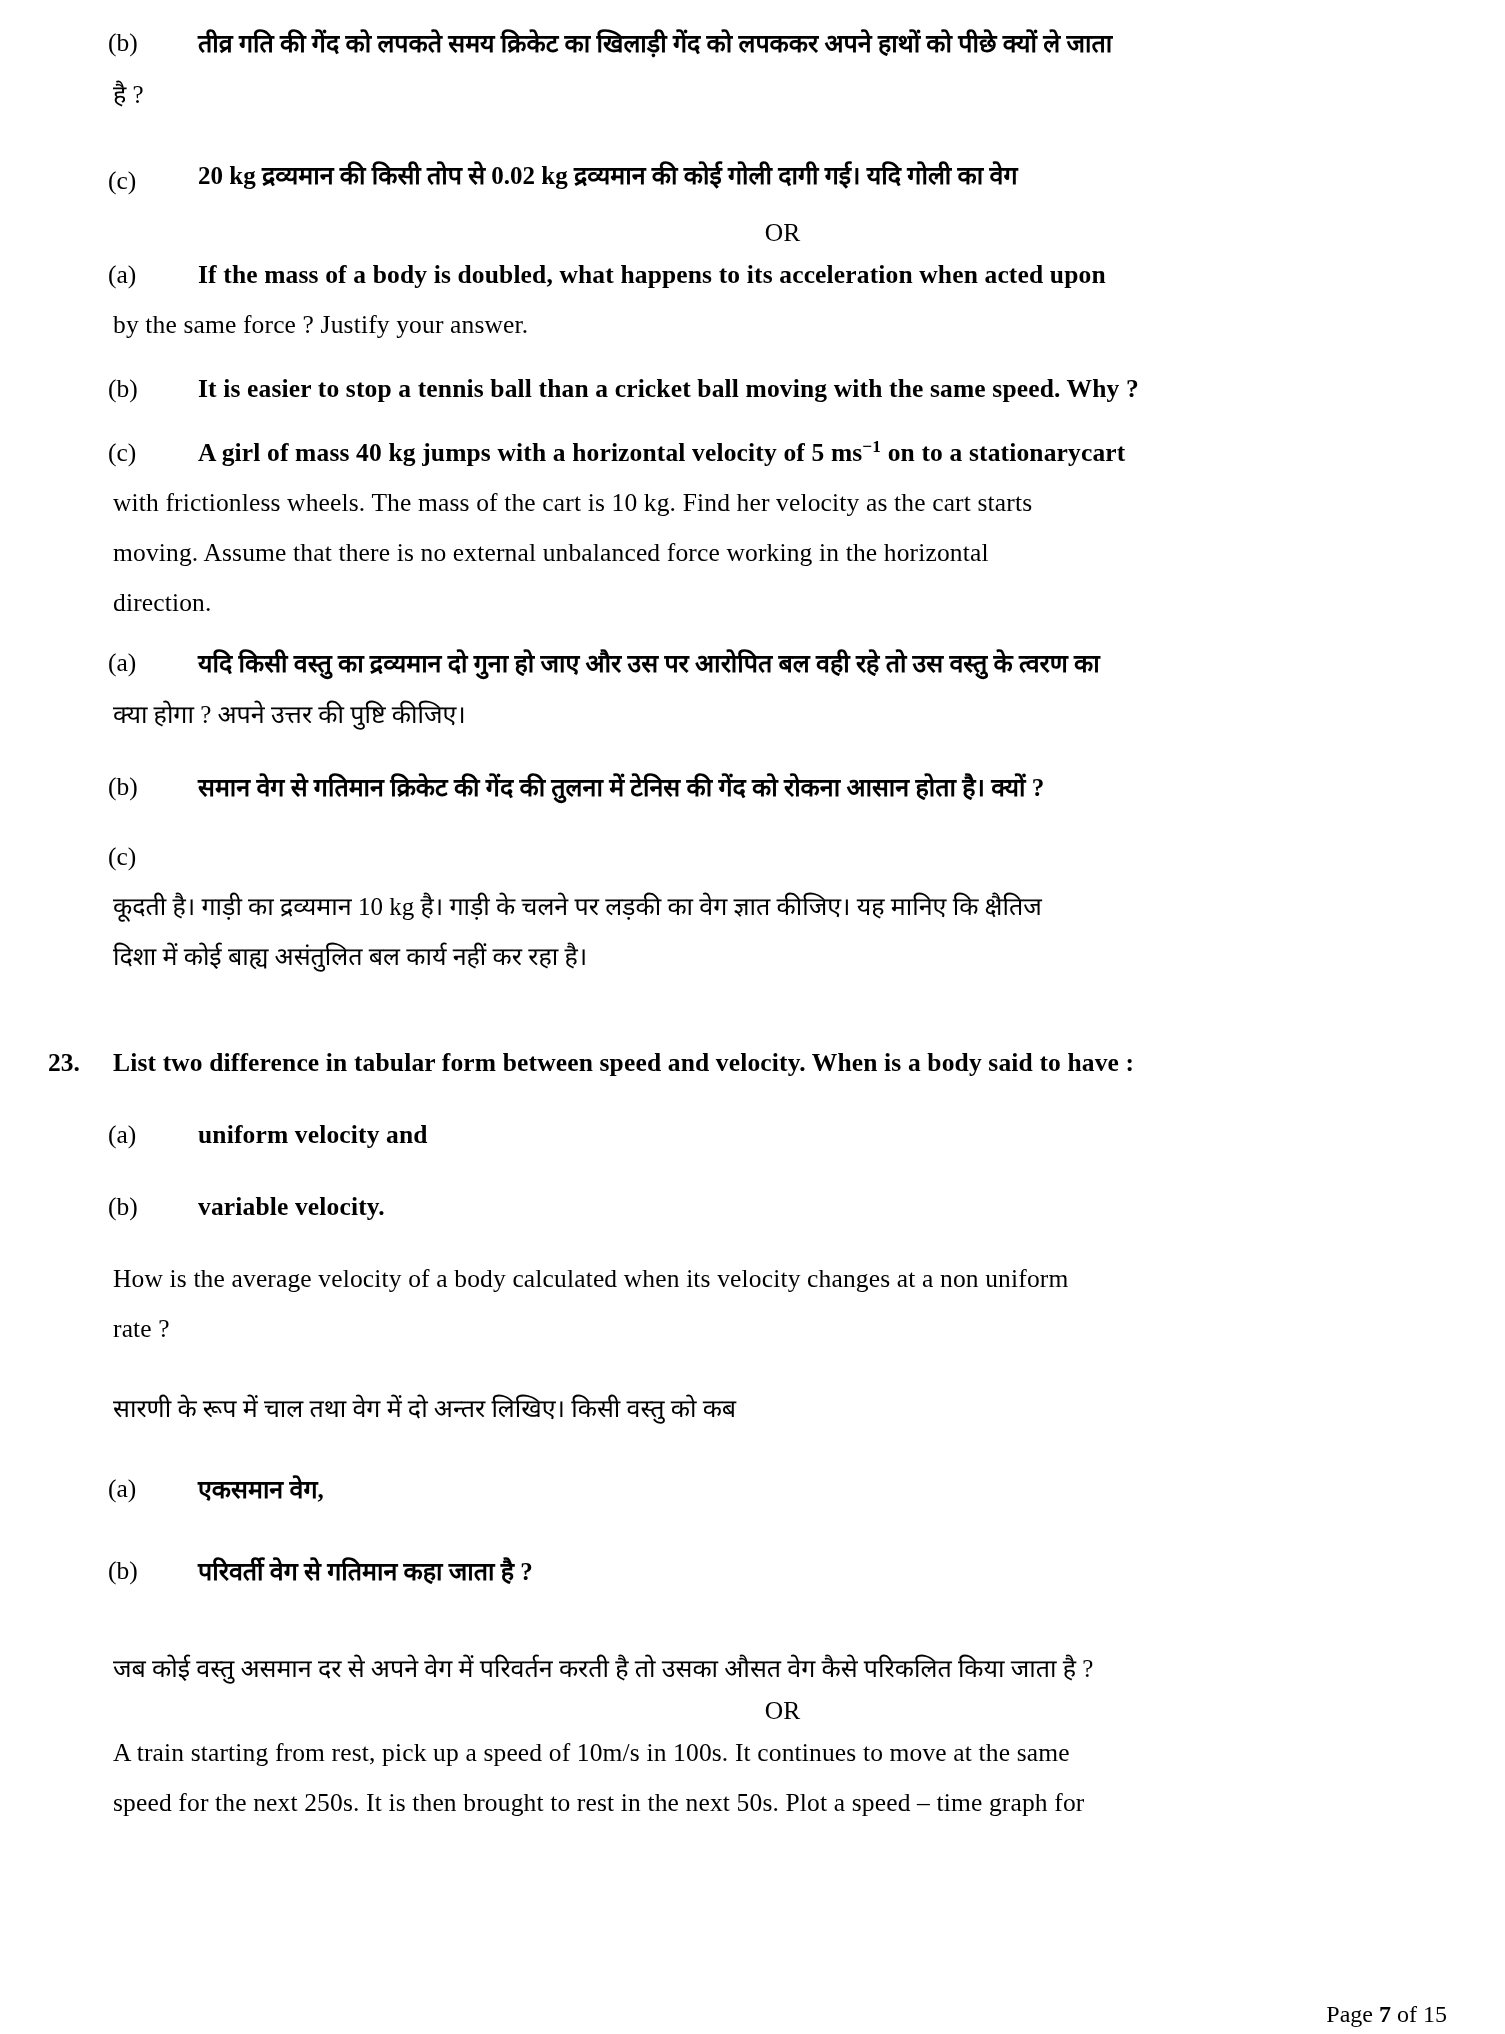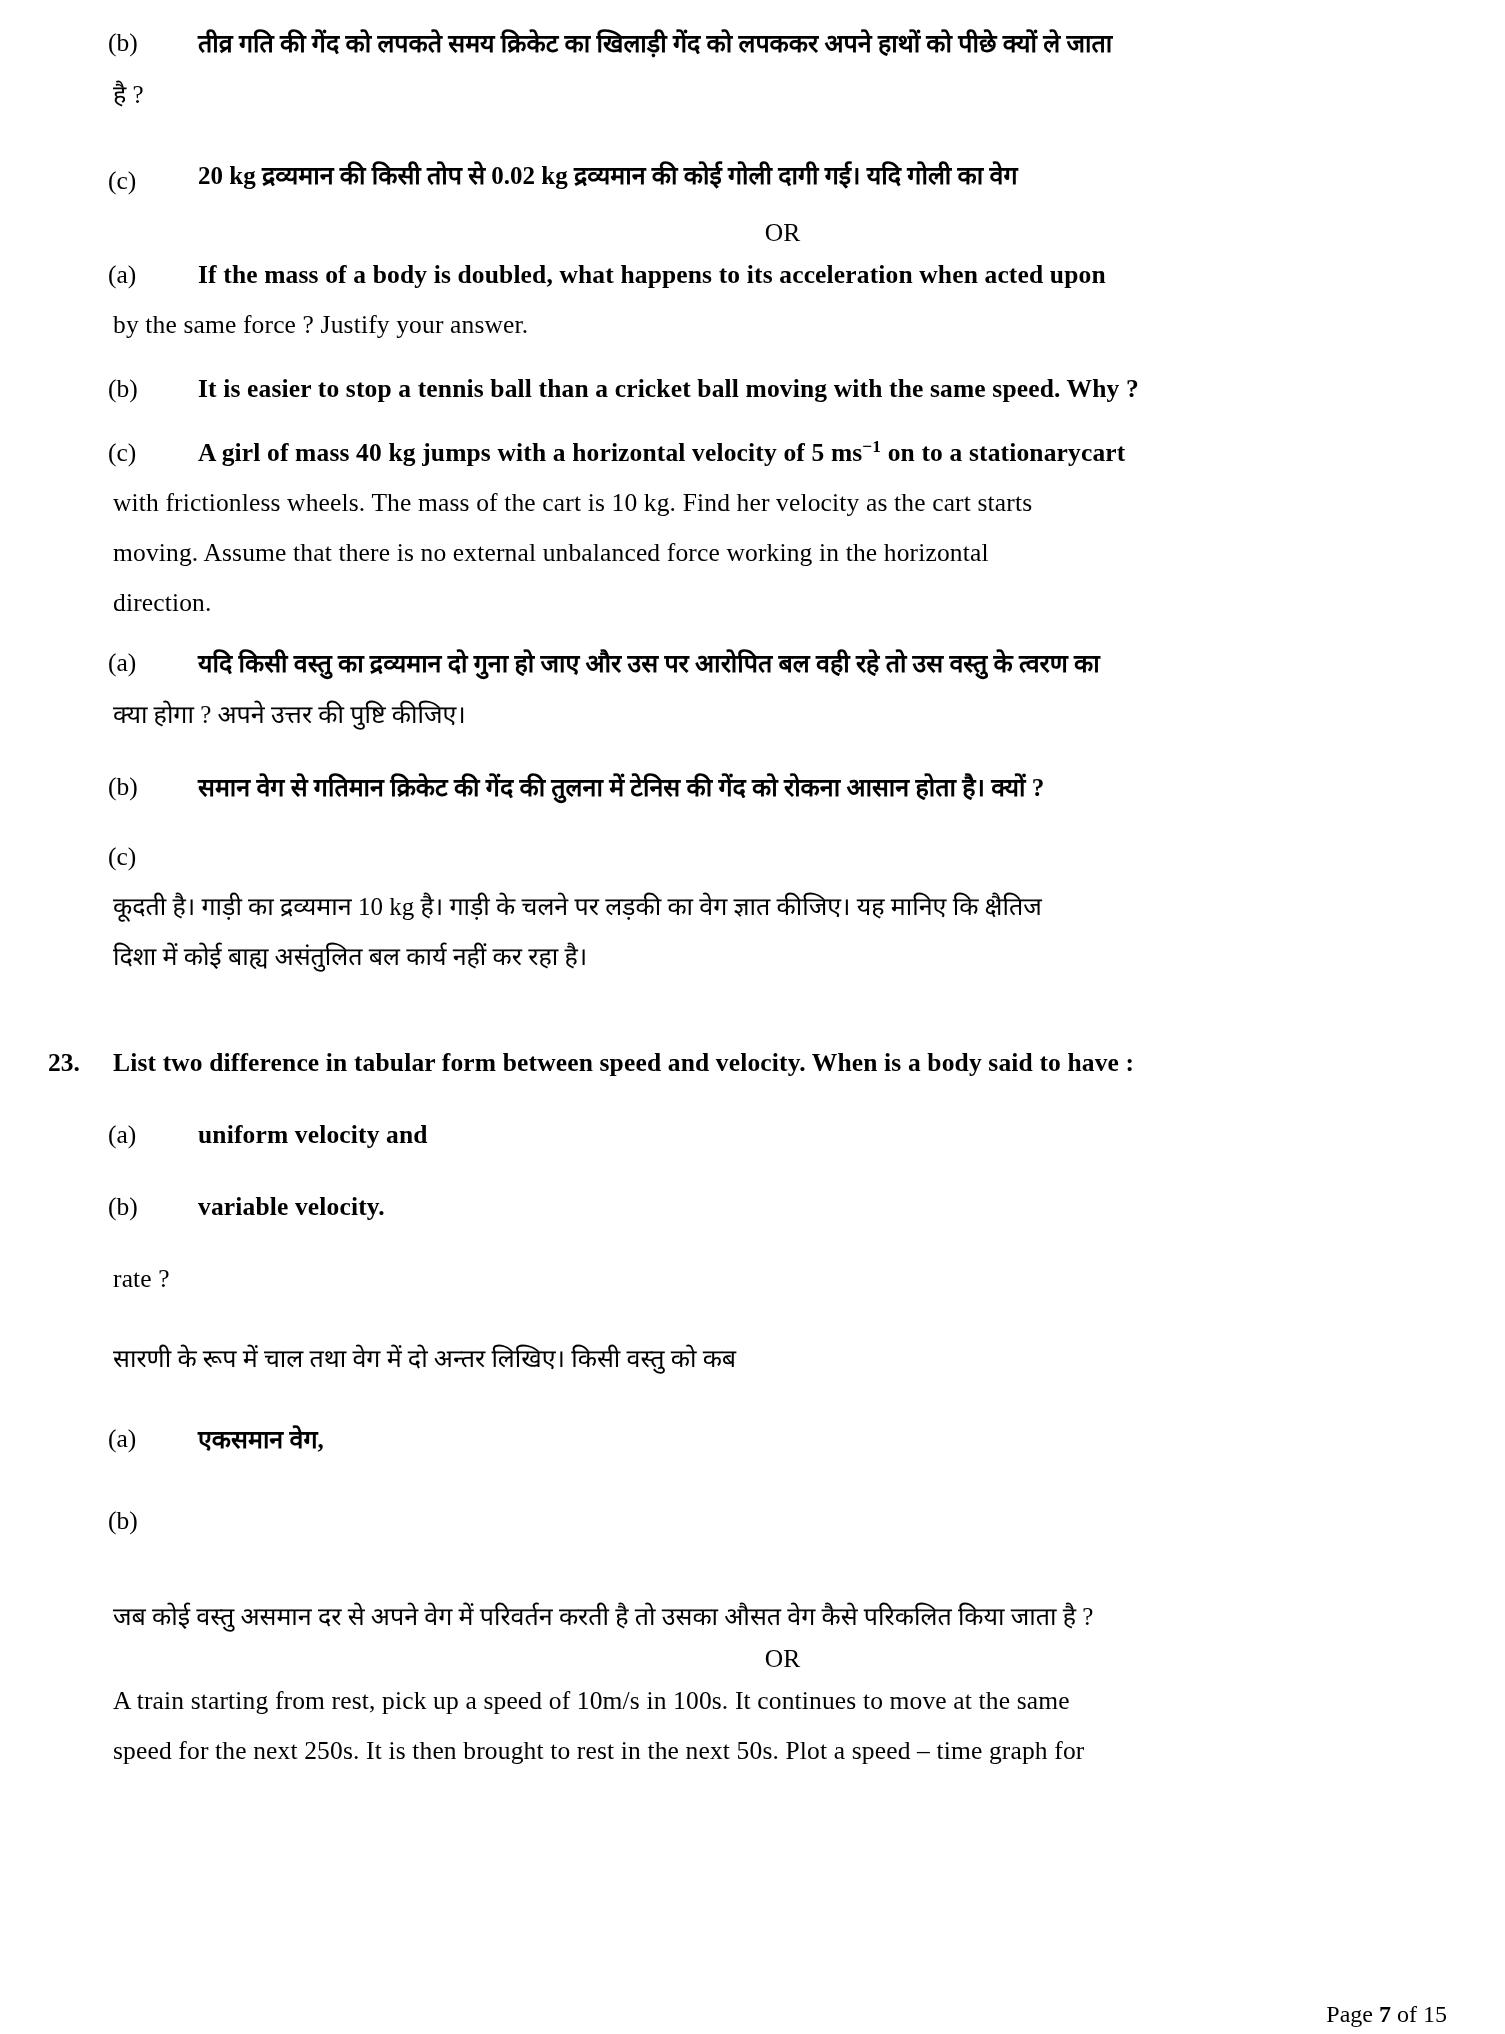--- a/index.html
+++ b/index.html
@@ -191,37 +191,39 @@
 
     <div class="sp-22"></div>
 
     <div class="item lvl-sub">
       <span class="marker">(b)</span>
       <span class="body text-en">variable velocity.</span>
     </div>
 
     <div class="sp-22"></div>
 
+    <div class="plain text-en">How is the average velocity of a body calculated when its velocity changes at a non uniform</div>
     <div class="plain text-en">rate ?</div>
 
     <div class="sp-30"></div>
 
     <div class="plain-hi text-hi">सारणी के रूप में चाल तथा वेग में दो अन्तर लिखिए।  किसी वस्तु को कब</div>
 
     <div class="sp-30"></div>
 
     <div class="item lvl-sub">
       <span class="marker">(a)</span>
       <span class="body text-hi">एकसमान वेग,</span>
     </div>
 
     <div class="sp-30"></div>
 
     <div class="item lvl-sub">
       <span class="marker">(b)</span>
+      <span class="body text-hi">परिवर्ती वेग से गतिमान कहा जाता है ?</span>
     </div>
 
     <div class="sp-46"></div>
 
     <div class="plain-hi text-hi">जब कोई वस्तु असमान दर से अपने वेग में परिवर्तन करती है तो उसका औसत वेग कैसे परिकलित किया जाता है ?</div>
 
     <div class="or-line">OR</div>
 
     <div class="plain text-en">A train starting from rest, pick up a speed of 10m/s in 100s.  It continues to move at the same</div>
     <div class="plain text-en">speed for the next 250s.  It is then brought to rest in the next 50s.  Plot a speed – time graph for</div>

